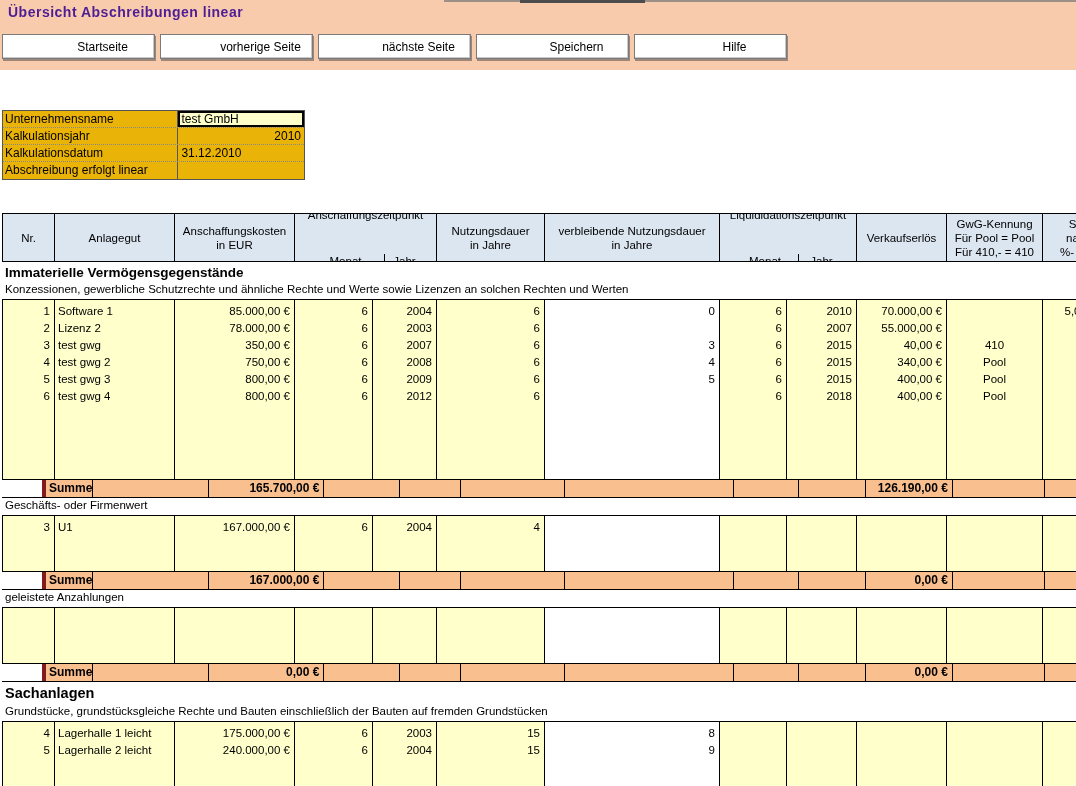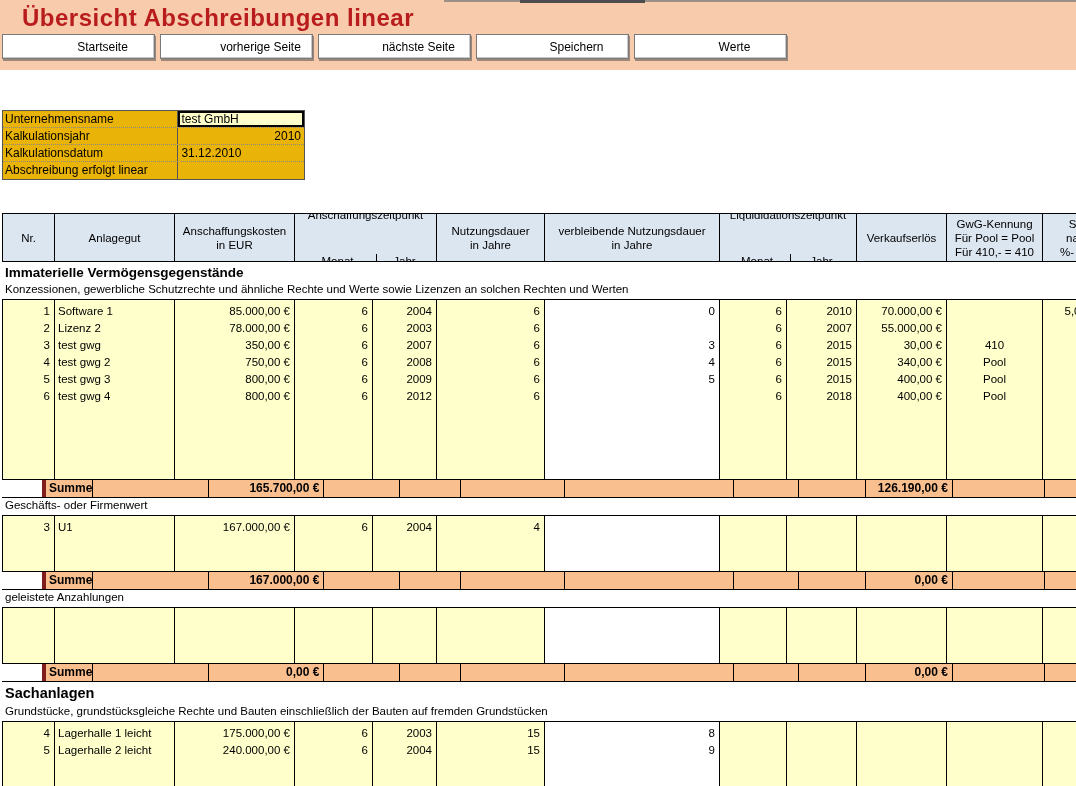--- a/index.html
+++ b/index.html
@@ -7,21 +7,21 @@
   #page {
     position:relative; width:1076px; height:786px; overflow:hidden;
     background:#fff; font-family:"Liberation Sans", sans-serif; color:#000;
   }
   
   .top-band { position:relative; height:70px; background:#F8CBAD; }
   .top-line  { position:absolute; top:0; left:444px; width:632px; height:2px; background:#9a9088; }
   .top-line-dark { position:absolute; top:0; left:520px; width:125px; height:3px; background:#4d4d4d; }
   .page-title {
     position:absolute; top:4px; left:8px;
-    font-size:24px; font-weight:bold; color:#b91c1c; letter-spacing:.5px;margin-left:14px;
+    font-size:14px; font-weight:bold; color:#4c1d95; letter-spacing:.5px;
   }
   .btn-row { position:absolute; top:34px; left:2px; display:flex; gap:5px; }
   .btn {
     width:153px; height:25px; background:#fff;
     border:1px solid #7a7a7a;
     box-shadow: inset -1px -1px 0 #c9c9c9, 1px 2px 0 rgba(80,80,80,.55);
     font-family:"Liberation Sans", sans-serif; font-size:12px; color:#000;
     display:flex; align-items:center; justify-content:center; cursor:pointer;padding-left:48px;
   }
   
@@ -30,21 +30,21 @@
   .form-row:last-child { border-bottom:none; }
   .form-label { width:176px; border-right:1px solid #555; padding:1px 2px; white-space:nowrap; overflow:hidden; }
   .form-value { width:126px; padding:1px 3px; white-space:nowrap; overflow:hidden; position:relative; }
   .form-value.right { text-align:right; }
   .form-value.selected { background:#FFFFCC; outline:2px solid #000; outline-offset:-2px; }
   
   .tbl { position:absolute; top:213px; left:2px; width:1101px; }
   .thead { display:flex; height:49px; background:#DCE6F1; border-top:1px solid #000; border-bottom:1px solid #000; font-size:11.5px; }
   .thead > div { border-right:1px solid #000; display:flex; flex-direction:column; align-items:center; justify-content:center; text-align:center; line-height:14px; overflow:hidden; }
   .thead > div:first-child { border-left:1px solid #000; }
-  .th-group { padding:4px !important;gap:32px; }
+  .th-group { padding:12px !important;gap:32px; }
   .g-top { height:29px; display:flex; align-items:flex-end; justify-content:center; width:100%; white-space:nowrap; }
   .g-sub { display:flex; width:100%; flex:1; }
   .g-sub span { display:block; text-align:center; }
   .g-sub .s2 { border-left:1px solid #000; flex:1; }
   
   .c-nr{width:53px}.c-anlagegut{width:120px}.c-kosten{width:120px}
   .c-amonat{width:78px}.c-ajahr{width:64px}.c-nutzung{width:108px}
   .c-verbleib{width:175px}.c-lmonat{width:67px}.c-ljahr{width:70px}
   .c-verkauf{width:90px}.c-gwg{width:96px}.c-sonder{width:60px}
   .c-agroup{width:142px}.c-lgroup{width:137px}
@@ -75,21 +75,21 @@
 
   <div class="top-band">
     <div class="top-line"></div>
     <div class="top-line-dark"></div>
     <div class="page-title">Übersicht Abschreibungen linear</div>
     <div class="btn-row">
       <button class="btn">Startseite</button>
       <button class="btn">vorherige Seite</button>
       <button class="btn">nächste Seite</button>
       <button class="btn">Speichern</button>
-      <button class="btn">Werte</button>
+      <button class="btn">Hilfe</button>
     </div>
   </div>
 
   <div class="form-wrap">
     <div class="form-row">
       <div class="form-label">Unternehmensname</div>
       <div class="form-value selected">test GmbH</div>
     </div>
     <div class="form-row">
       <div class="form-label">Kalkulationsjahr</div>
@@ -225,21 +225,21 @@
             <div class="cellline ar">2010</div>
             <div class="cellline ar">2007</div>
             <div class="cellline ar">2015</div>
             <div class="cellline ar">2015</div>
             <div class="cellline ar">2015</div>
             <div class="cellline ar">2018</div>
           </div>
           <div class="c-verkauf">
             <div class="cellline ar">70.000,00 €</div>
             <div class="cellline ar">55.000,00 €</div>
-            <div class="cellline ar">30,00 €</div>
+            <div class="cellline ar">40,00 €</div>
             <div class="cellline ar">340,00 €</div>
             <div class="cellline ar">400,00 €</div>
             <div class="cellline ar">400,00 €</div>
           </div>
           <div class="c-gwg">
             <div class="cellline ac"></div>
             <div class="cellline ac"></div>
             <div class="cellline ac">410</div>
             <div class="cellline ac">Pool</div>
             <div class="cellline ac">Pool</div>

